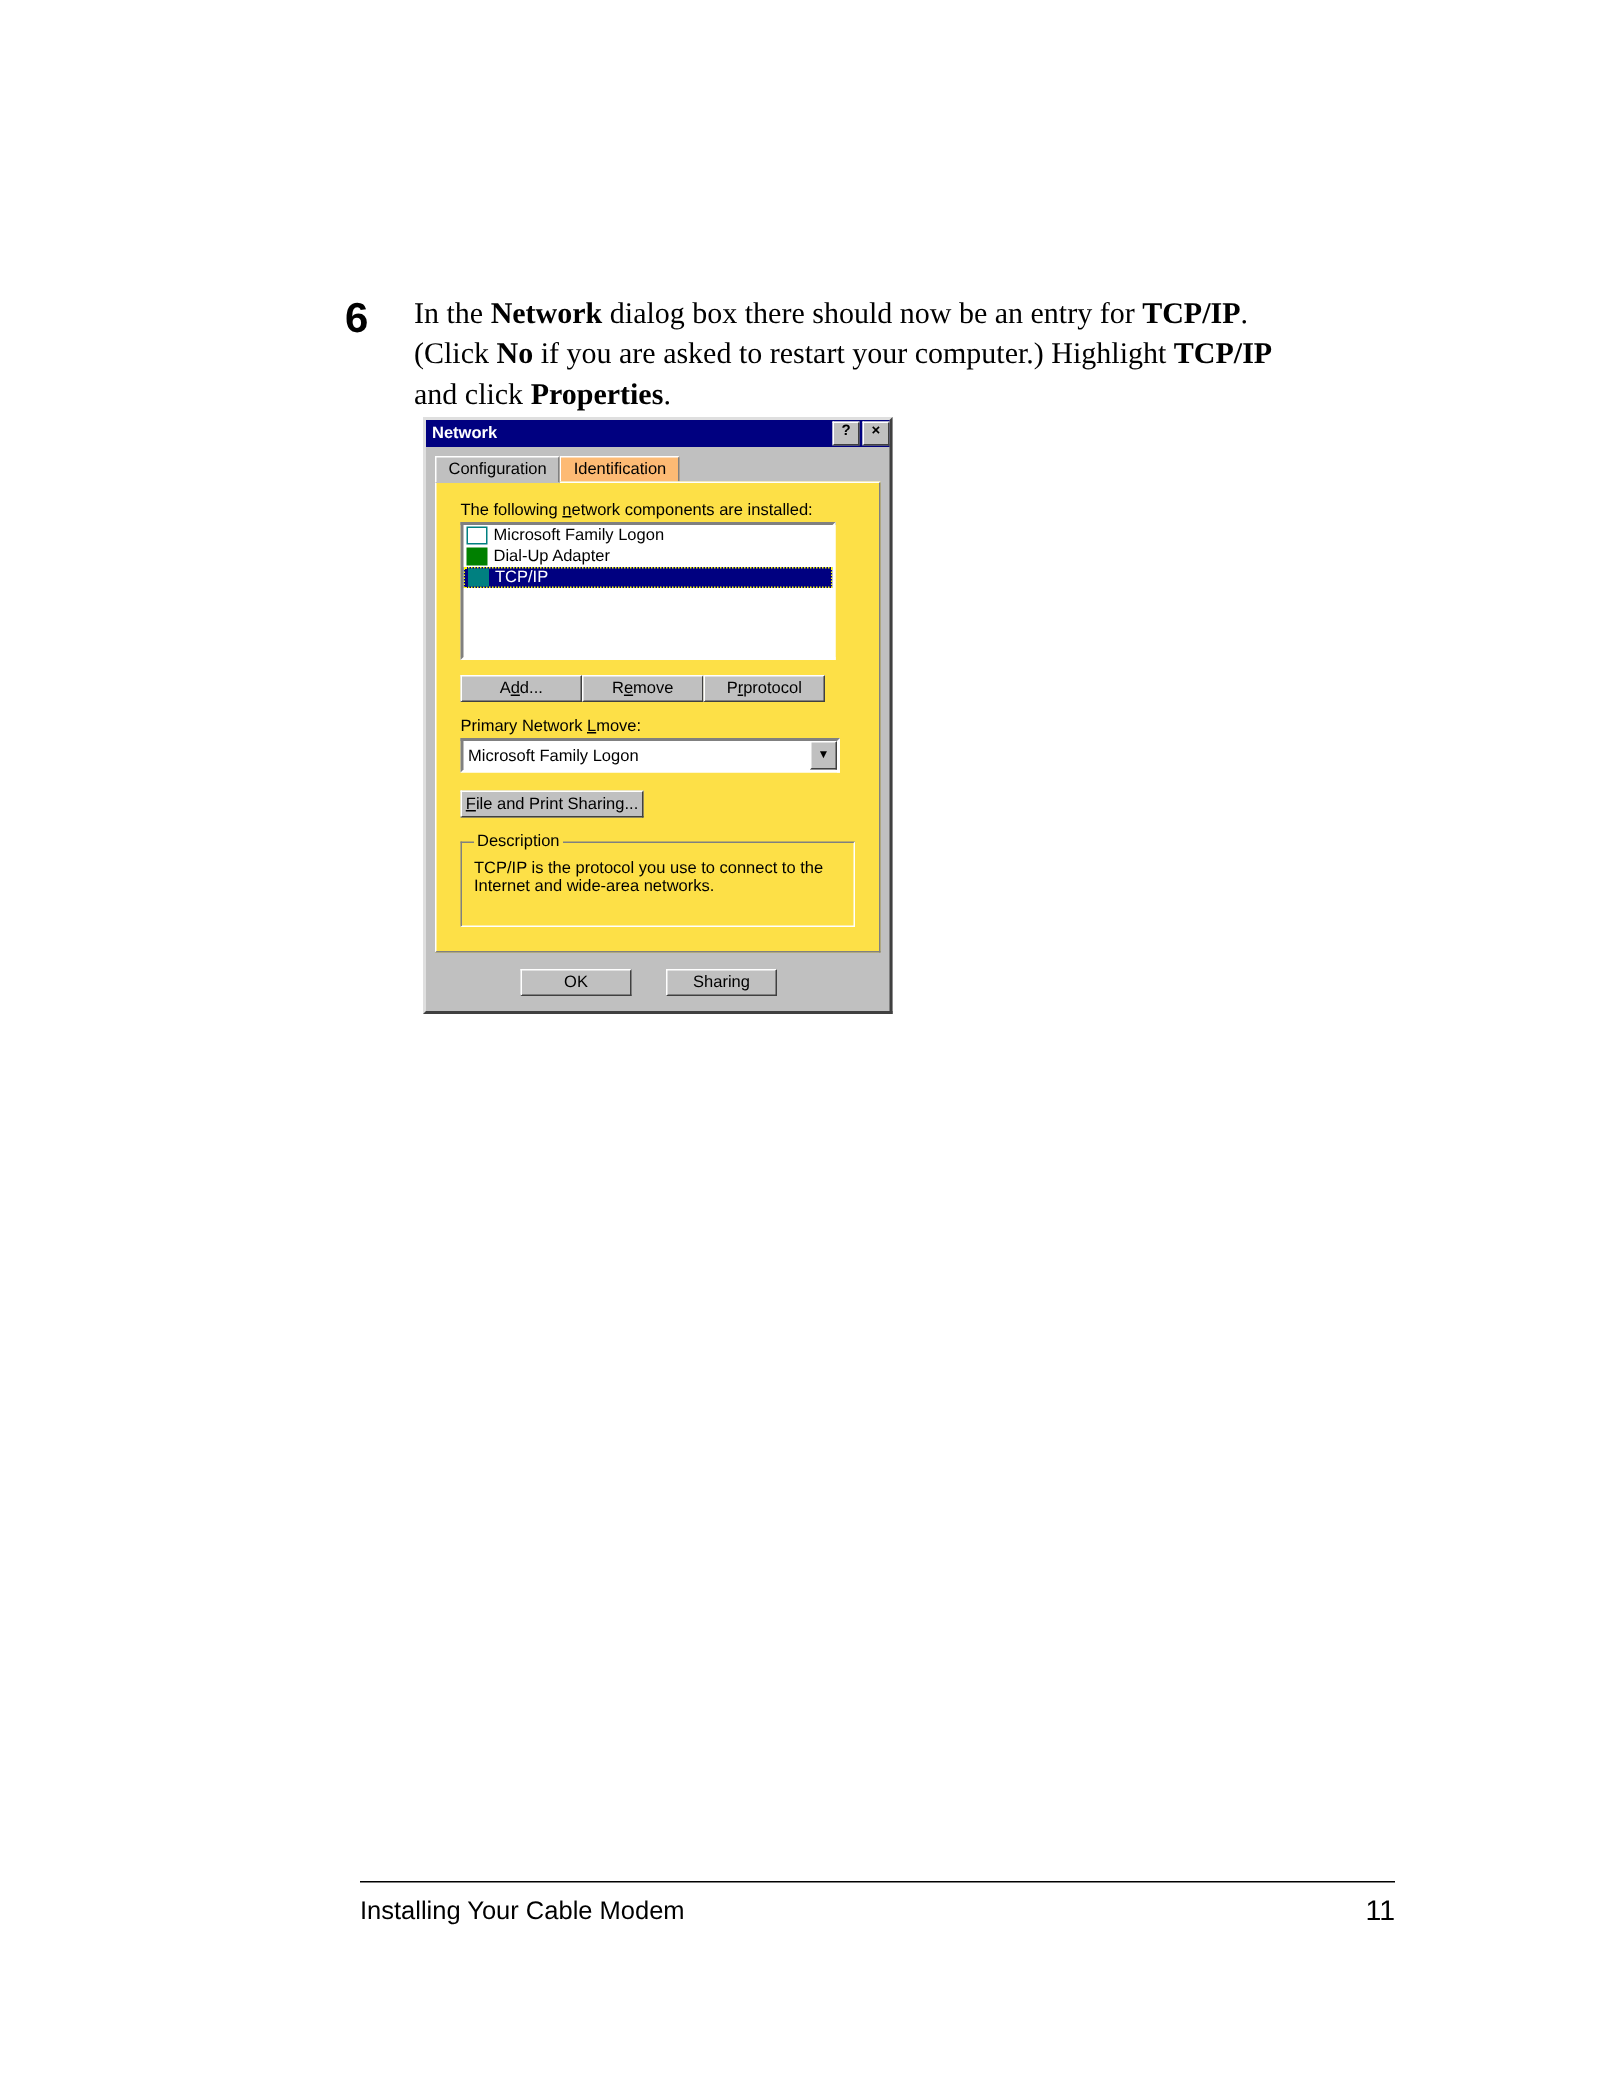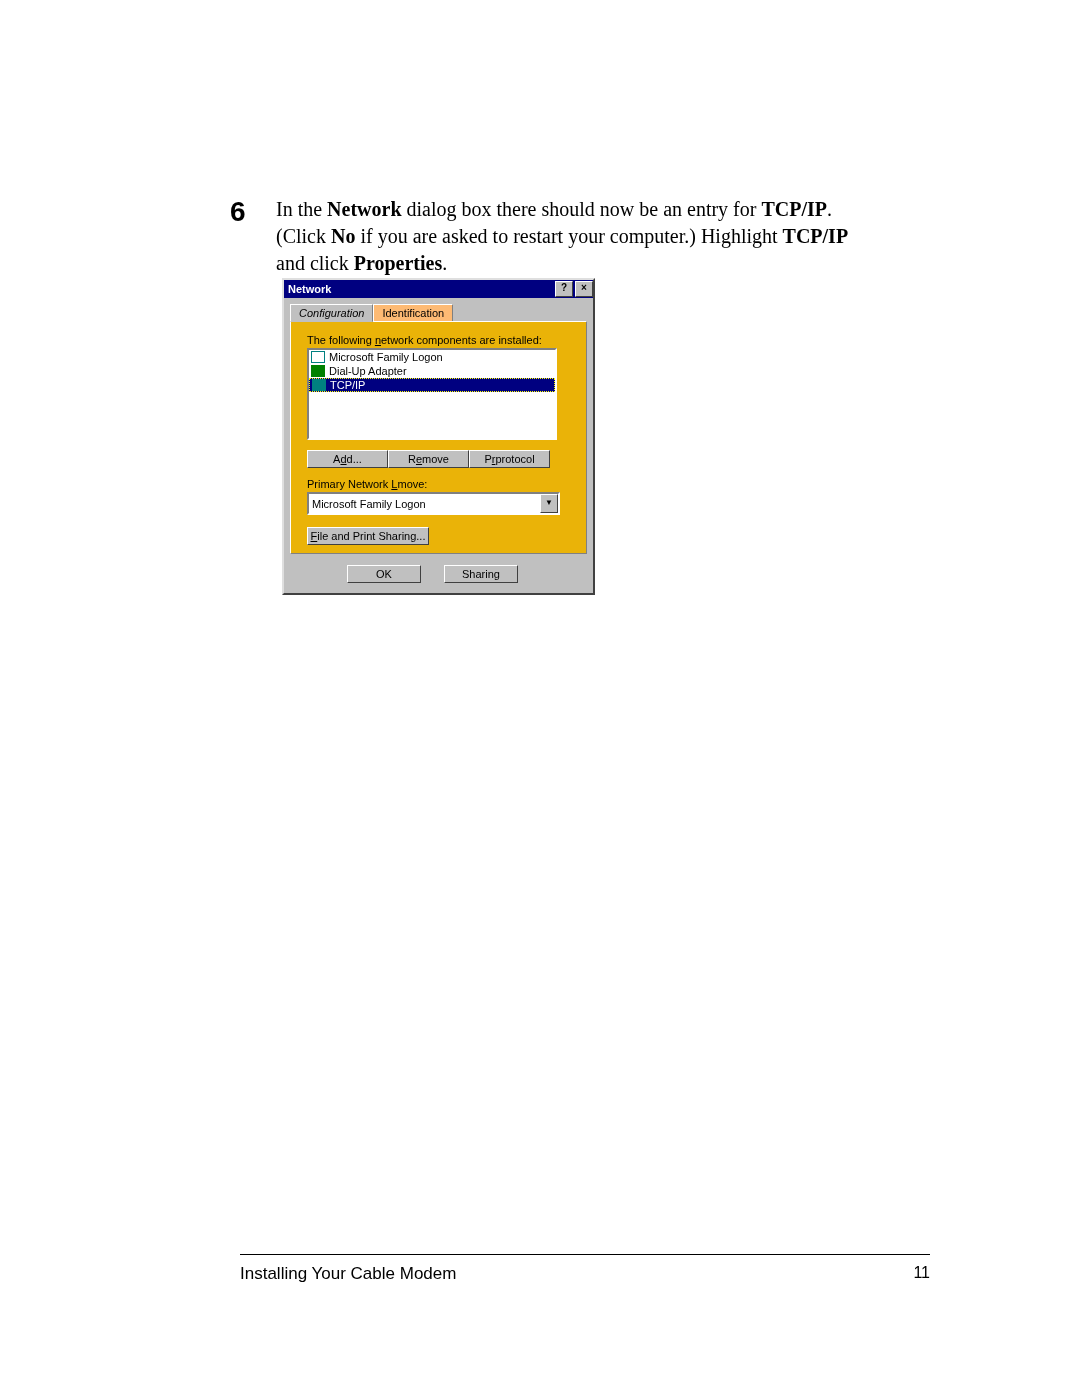--- a/index.html
+++ b/index.html
@@ -80,31 +80,31 @@
   .tab {
     display: inline-block;
     padding: 2px 8px;
     border-top: 1px solid #fff;
     border-left: 1px solid #fff;
     border-right: 1px solid #808080;
     background: #fdba74;
     font-size: 11px;
     position: relative;
   }
-  .tab.active { background: #c0c0c0; z-index: 2; border-bottom: 1px solid #c0c0c0; font-style: italic; }
+  .tab.active { background: #c0c0c0; z-index: 2; border-bottom: 1px solid #c0c0c0; }
   .tab-body {
     margin: 0 6px 6px 6px;
     border-top: 1px solid #fff;
     border-left: 1px solid #fff;
     border-right: 1px solid #808080;
     border-bottom: 1px solid #808080;
     padding: 12px 16px 8px 16px;
     position: relative;
     top: -1px;
-    background: #eab308;
+    background: #fde047;
   }
   .label { font-size: 11px; margin-bottom: 2px; }
   .listbox {
     width: 246px;
     height: 88px;
     background: #fff;
     border-top: 2px solid #808080;
     border-left: 2px solid #808080;
     border-right: 2px solid #fff;
     border-bottom: 2px solid #fff;
@@ -183,21 +183,21 @@
   }
   .footer-left {
     position: absolute;
     left: 240px; top: 1264px;
     font-size: 17px;
     font-family: Arial, Helvetica, sans-serif;
   }
   .footer-right {
     position: absolute;
     right: 150px; top: 1264px;
-    font-size: 16px;
+    font-size: 19px;
     font-family: Arial, Helvetica, sans-serif;
   }
 </style>
 </head>
 <body>
 
 <div class="page">
 
   <div class="content">
     <div class="step-num">6</div>
@@ -258,20 +258,24 @@
         <span>Microsoft Family Logon</span>
         <div class="select-arrow">▼</div>
       </div>
 
       <div style="margin-top:12px">
         <div class="win-btn" style="width:120px">
           <span class="under">F</span><span>ile and Print Sharing...</span>
         </div>
       </div>
 
+      <fieldset class="desc">
+        <legend>Description</legend>
+        <div>TCP/IP is the protocol you use to connect to the Internet and wide-area networks.</div>
+      </fieldset>
     </div>
 
     <div class="dialog-footer">
       <div class="ok-btn">OK</div>
       <div class="cancel-btn">Sharing</div>
     </div>
   </div>
 
   <div class="footer-rule"></div>
   <div class="footer-left">Installing Your Cable Modem</div>

